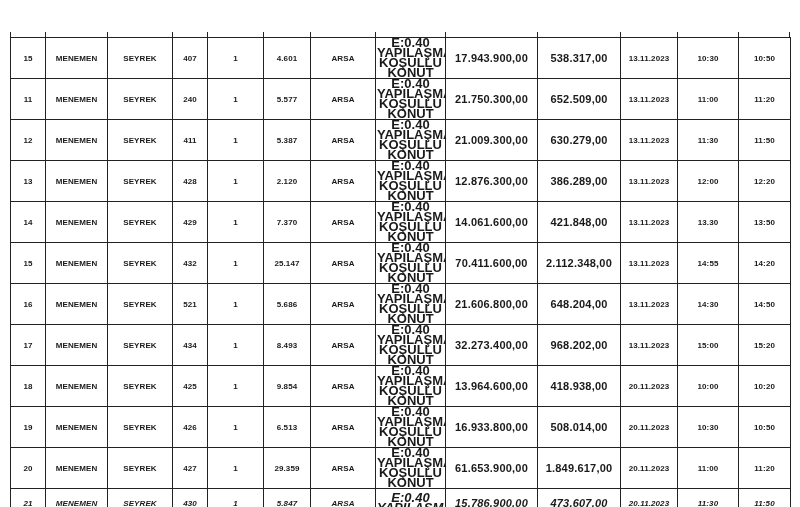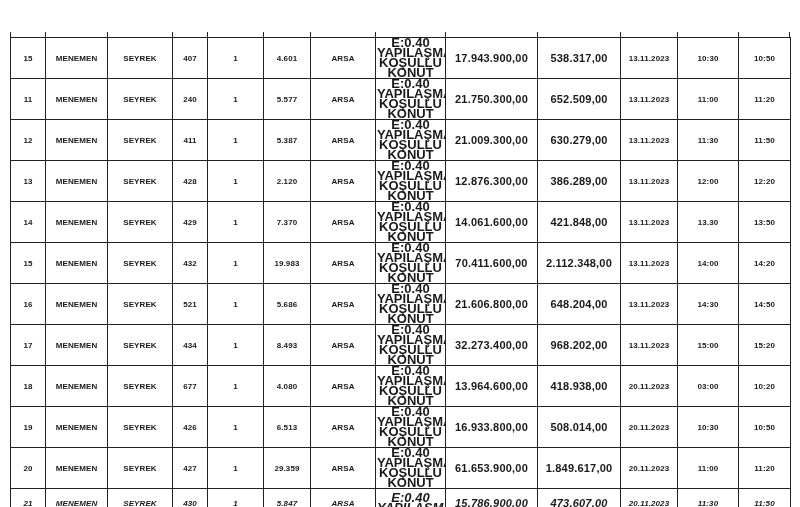--- a/index.html
+++ b/index.html
@@ -191,29 +191,29 @@
     <td class="c-sm">13.11.2023</td>
     <td class="c-sm">13.30</td>
     <td class="c-sm">13:50</td>
   </tr>
           <tr class="data-row">
     <td class="c-sm">15</td>
     <td class="c-sm">MENEMEN</td>
     <td class="c-sm">SEYREK</td>
     <td class="c-sm">432</td>
     <td class="c-sm">1</td>
-    <td class="c-sm">19.983</td>
+    <td class="c-sm">25.147</td>
     <td class="c-sm">ARSA</td>
     <td class="c-zoning">E:0.40
 YAPILAŞMA
 KOŞULLU KONUT</td>
     <td class="c-money">70.411.600,00</td>
     <td class="c-money">2.112.348,00</td>
     <td class="c-sm">13.11.2023</td>
-    <td class="c-sm">14:00</td>
+    <td class="c-sm">14:55</td>
     <td class="c-sm">14:20</td>
   </tr>
           <tr class="data-row">
     <td class="c-sm">16</td>
     <td class="c-sm">MENEMEN</td>
     <td class="c-sm">SEYREK</td>
     <td class="c-sm">521</td>
     <td class="c-sm">1</td>
     <td class="c-sm">5.686</td>
     <td class="c-sm">ARSA</td>
@@ -240,31 +240,31 @@
     <td class="c-money">32.273.400,00</td>
     <td class="c-money">968.202,00</td>
     <td class="c-sm">13.11.2023</td>
     <td class="c-sm">15:00</td>
     <td class="c-sm">15:20</td>
   </tr>
           <tr class="data-row">
     <td class="c-sm">18</td>
     <td class="c-sm">MENEMEN</td>
     <td class="c-sm">SEYREK</td>
-    <td class="c-sm">677</td>
-    <td class="c-sm">1</td>
-    <td class="c-sm">4.080</td>
+    <td class="c-sm">425</td>
+    <td class="c-sm">1</td>
+    <td class="c-sm">9.854</td>
     <td class="c-sm">ARSA</td>
     <td class="c-zoning">E:0.40
 YAPILAŞMA
 KOŞULLU KONUT</td>
     <td class="c-money">13.964.600,00</td>
     <td class="c-money">418.938,00</td>
     <td class="c-sm">20.11.2023</td>
-    <td class="c-sm">03:00</td>
+    <td class="c-sm">10:00</td>
     <td class="c-sm">10:20</td>
   </tr>
           <tr class="data-row">
     <td class="c-sm">19</td>
     <td class="c-sm">MENEMEN</td>
     <td class="c-sm">SEYREK</td>
     <td class="c-sm">426</td>
     <td class="c-sm">1</td>
     <td class="c-sm">6.513</td>
     <td class="c-sm">ARSA</td>

